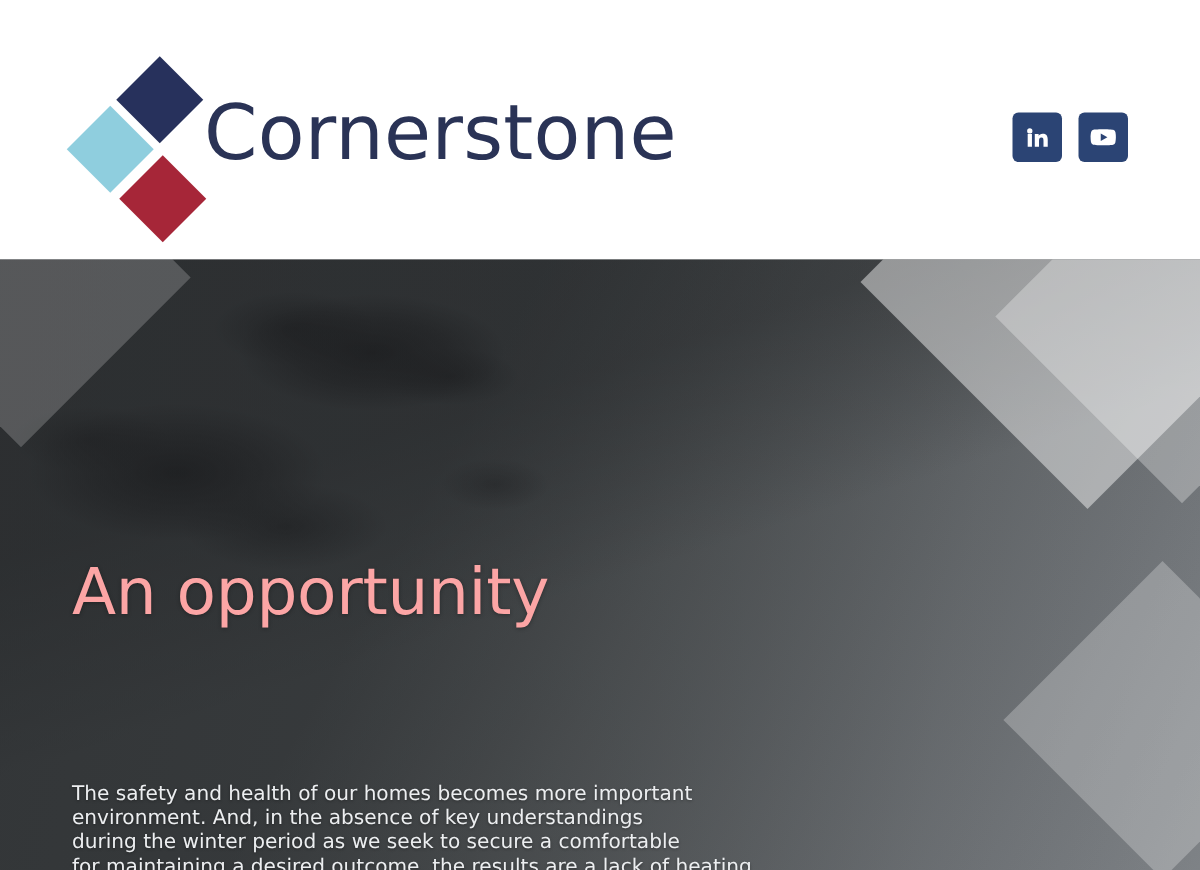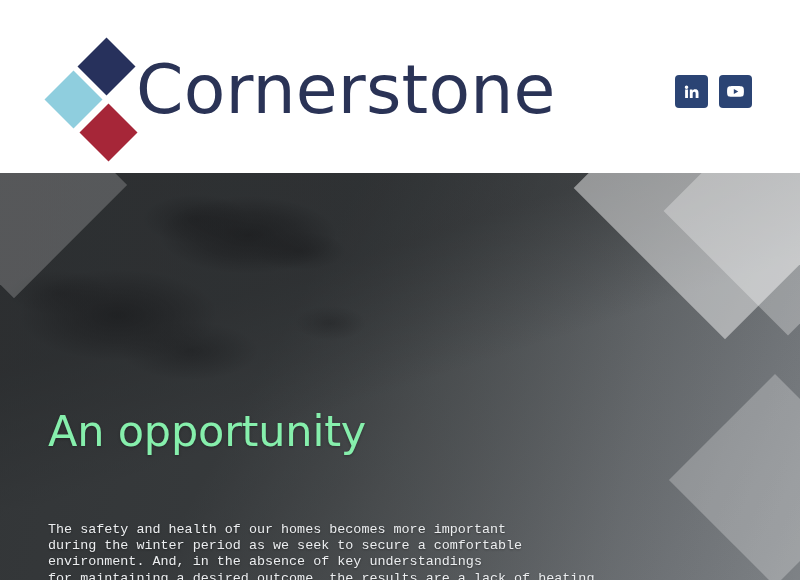--- a/index.html
+++ b/index.html
@@ -25,21 +25,21 @@
     position:absolute; left:0; top:0;
     width:92px; height:104px;
   }
   .dia{ position:absolute; transform:rotate(45deg); }
   .dia-navy{ left:38px; top:10px;  width:41px; height:41px; background:#27315c; }
   .dia-teal{ left:5px;  top:43px;  width:41px; height:41px; background:#8fcede; }
   .dia-red { left:40px; top:76px;  width:41px; height:41px; background:#a62638; }
 
   .logo-word{
     position:absolute; left:88px; top:24px;
-    font-size:68px;
+    font-size:51px;
     line-height:60px;
     letter-spacing:0.2px;
     color:#2a3356;
     font-weight:400;
     white-space:nowrap;
     font-family:"DejaVu Sans", sans-serif;
   }
 
   .social{
     position:absolute; right:48px; top:75px;
@@ -106,42 +106,41 @@
   }
 
   
   .hero-copy{
     position:absolute; left:48px; top:0;
     width:600px;
   }
   .hero-title{
     position:absolute; top:200px; left:0;
     width:600px;
-    color:#86efac;
+    color:#fca5a5;
     font-size:43px;
     line-height:45px;
     font-weight:400;
     letter-spacing:-0.2px;
     font-family:"DejaVu Sans", sans-serif;
     text-shadow:0 1px 3px rgba(0,0,0,.30);
-    margin-top:36px;
   }
   .hero-title span{ display:block; }
 
   .hero-body{
     position:absolute; top:349px; left:0;
     width:420px;
     color:#eceef0;
     font-size:13.4px;
     line-height:16.2px;
     font-weight:400;
     font-family:"DejaVu Sans", sans-serif;
     text-shadow:0 1px 2px rgba(0,0,0,.35);
   }
-  .hero-body span{ display:block; white-space:nowrap;font-family:Liberation Mono, monospace; }
+  .hero-body span{ display:block; white-space:nowrap; }
 </style>
 </head>
 <body>
 
 <div class="site-header">
 
   <div class="logo">
     <div class="logo-marks">
       <div class="dia dia-navy"></div>
       <div class="dia dia-teal"></div>
@@ -185,19 +184,19 @@
   <div class="shape shape-r3"></div>
 
   <div class="hero-copy">
 
     <h1 class="hero-title">
       <span>An opportunity</span>
     </h1>
 
     <p class="hero-body">
       <span>The safety and health of our homes becomes more important</span>
+      <span>environment. And, in the absence of key understandings</span>
       <span>during the winter period as we seek to secure a comfortable</span>
-      <span>environment. And, in the absence of key understandings</span>
       <span>for maintaining a desired outcome, the results are a lack of heating</span>
     </p>
 
   </div>
 </div>
 
 </body></html>

